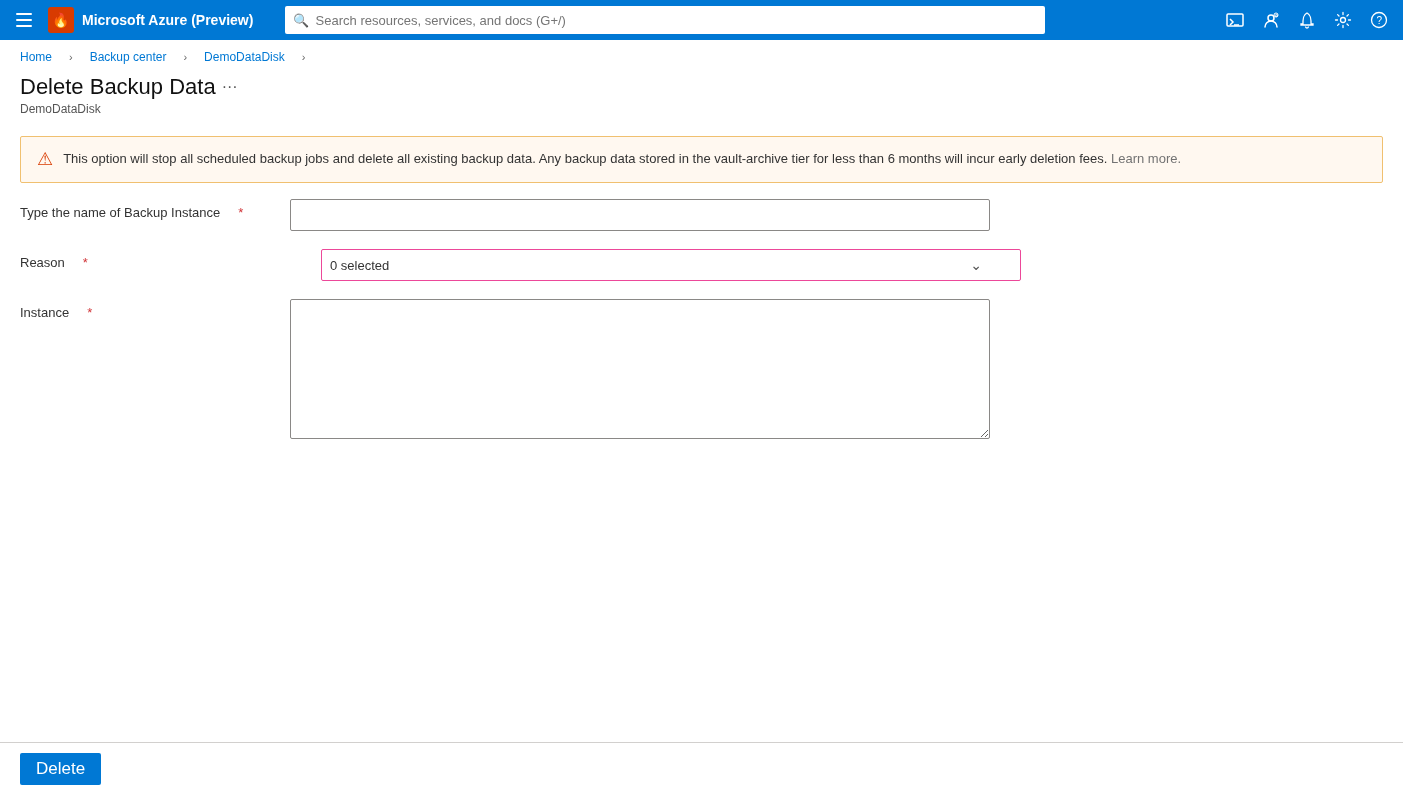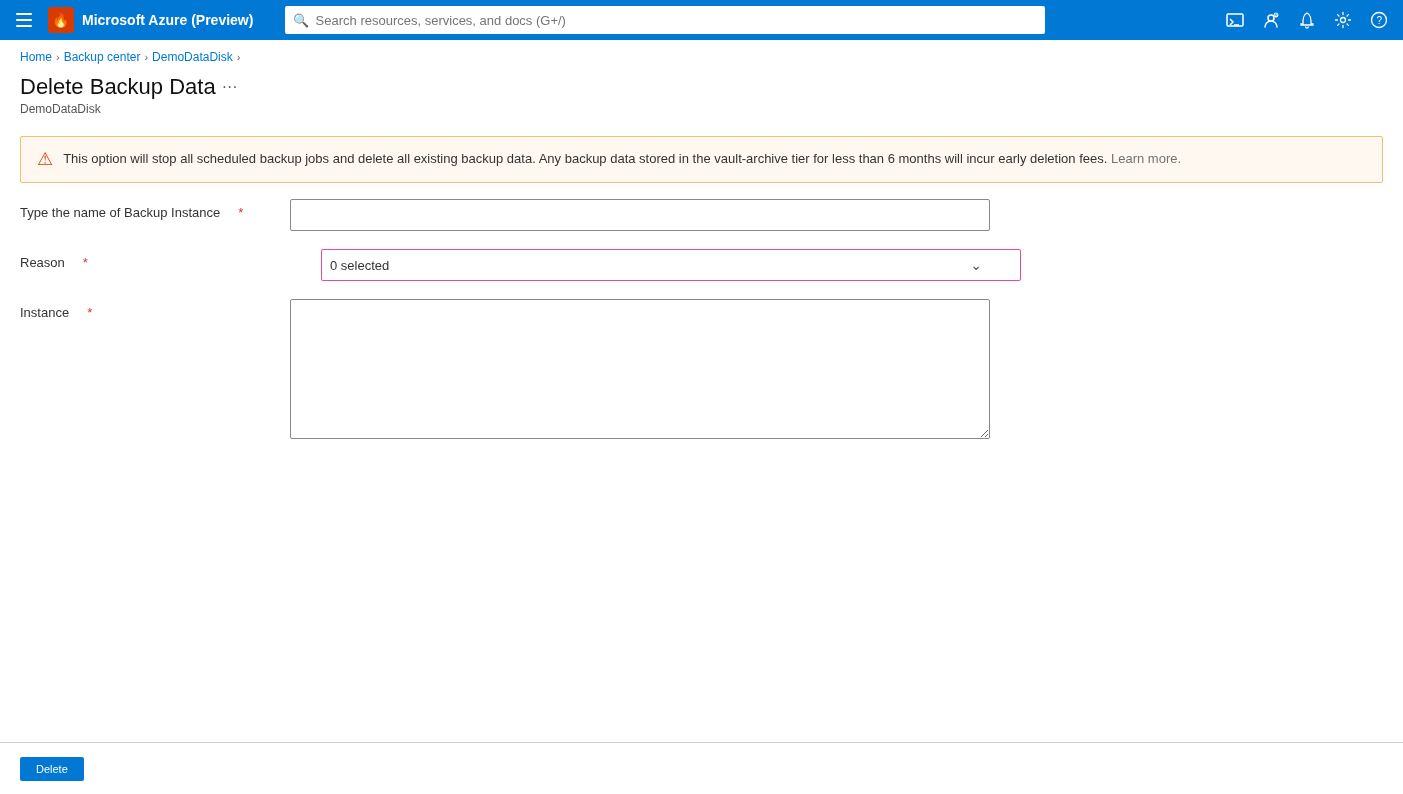--- a/index.html
+++ b/index.html
@@ -67,21 +67,21 @@
       display: flex;
       flex-direction: column;
       overflow: hidden;
     }
 
     
     .breadcrumb {
       padding: 10px 20px 6px;
       display: flex;
       align-items: center;
-      gap: 4px;
+      gap: 17px;
       font-size: 12px;
       flex-shrink: 0;
     }
     .breadcrumb a {
       color: #0078d4; text-decoration: none;
       cursor: pointer;
     }
     .breadcrumb-sep { color: #666; font-size: 11px; }
 
     
@@ -205,21 +205,21 @@
       align-items: center;
       padding: 0 20px;
       flex-shrink: 0;
     }
     .delete-btn {
       background: #0078d4;
       color: white;
       border: none;
       border-radius: 2px;
       padding: 6px 16px;
-      font-size: 11px;
+      font-size: 17px;
       cursor: pointer;
       font-family: inherit;
       font-weight: 500;
     }
 
     
     .hamburger-lines {
       display: flex; flex-direction: column; gap: 4px;
     }
     .hamburger-lines span {

